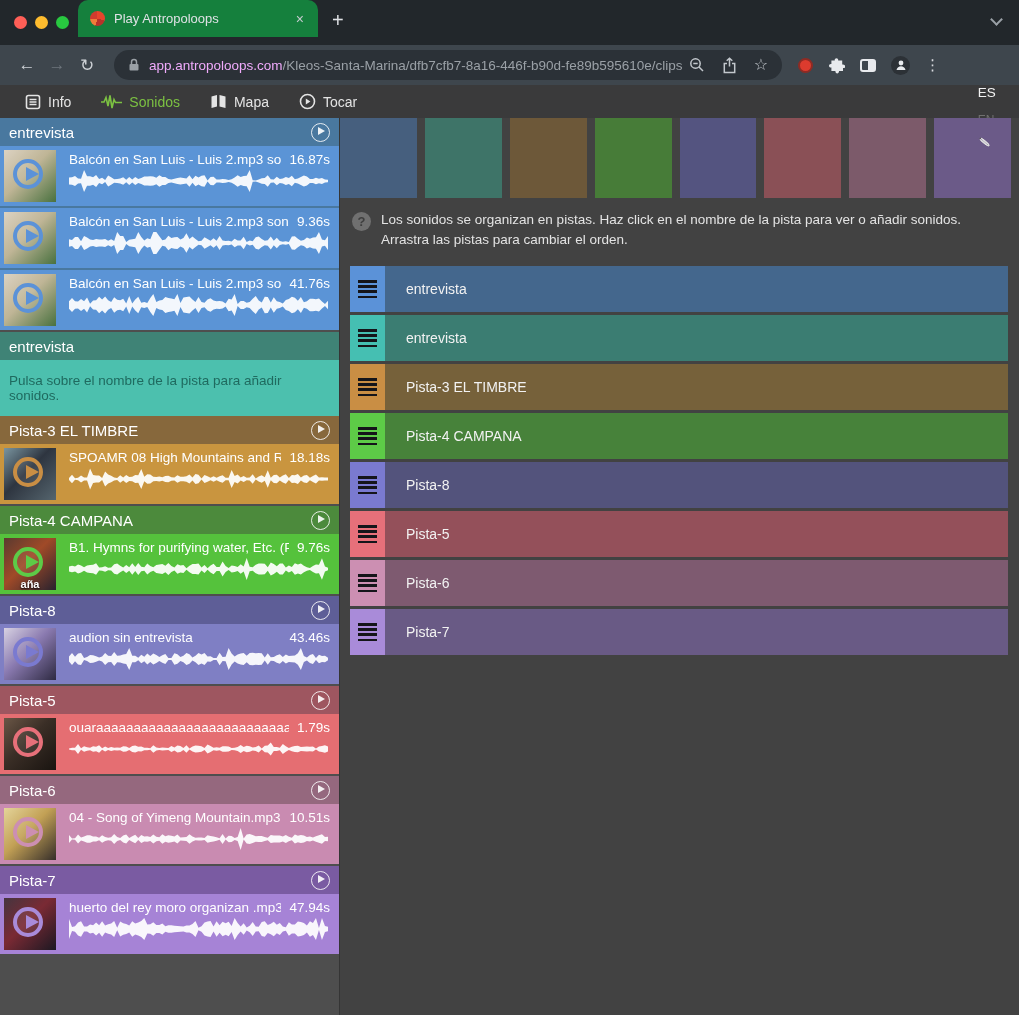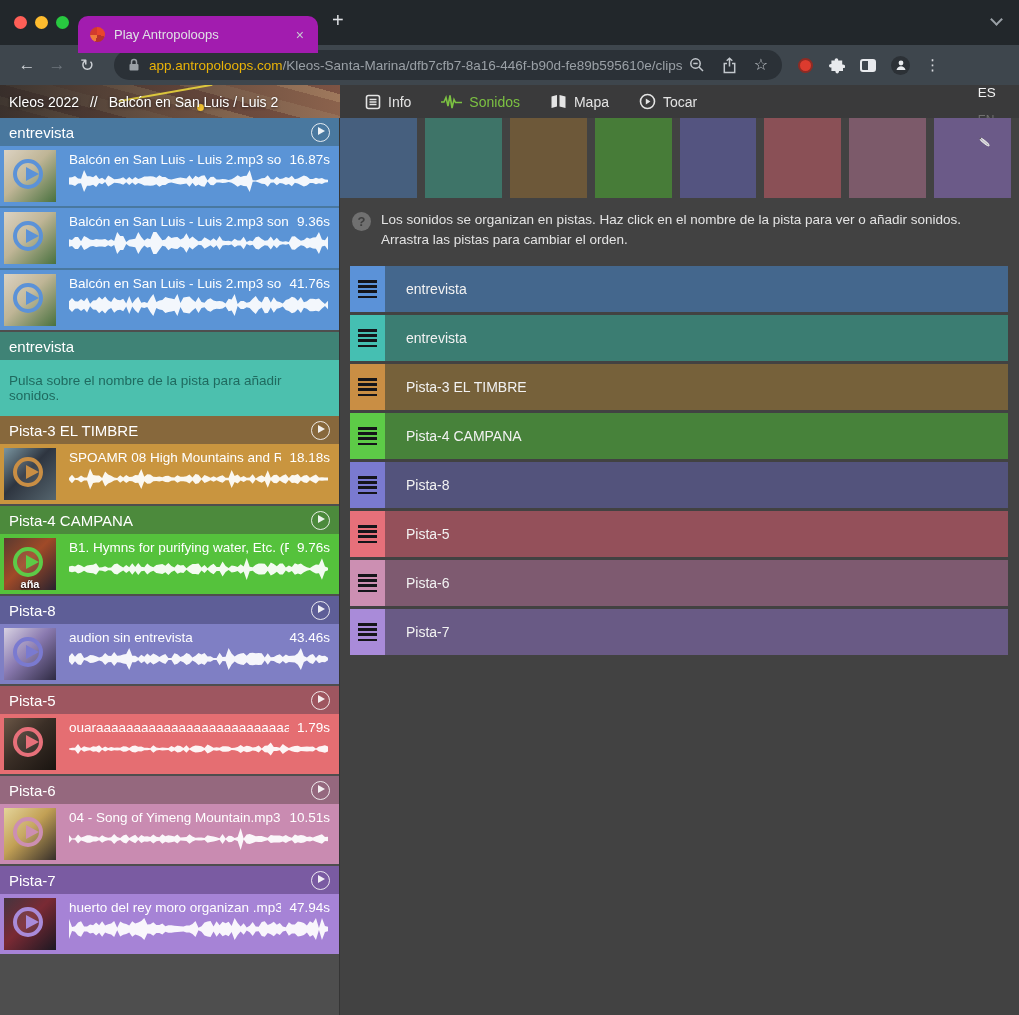--- a/index.html
+++ b/index.html
@@ -4,36 +4,36 @@
 <style>
   * { margin:0; padding:0; box-sizing:border-box; }
   html,body { width:1019px; height:1015px; overflow:hidden; background:#424242;
     font-family:"Liberation Sans", sans-serif; }
 
   
   .tabstrip { height:45px; background:#22272B; position:relative; }
   .lights { position:absolute; left:14px; top:16px; display:flex; gap:8px; }
   .light { width:13px; height:13px; border-radius:50%; }
   .light.red{background:#FF5F57;} .light.yellow{background:#FEBC2E;} .light.green{background:#28C840;}
-  .tab { position:absolute; left:78px; top:16px; width:240px; height:37px; background:#a21caf;
+  .tab { position:absolute; left:78px; top:0; width:240px; height:37px; background:#15803d;
     border-radius:10px 10px 0 0; display:flex; align-items:center; padding:0 12px; }
   .favicon { width:15px; height:15px; border-radius:50%; flex:none;
     background:conic-gradient(#E8452C 0 30%, #B8322A 30% 55%, #F07C3A 55% 75%, #D23B2E 75%); margin-right:9px; }
   .tab-title { color:#DFE1E5; font-size:13px; flex:1; white-space:nowrap; overflow:hidden; }
   .tab-close { color:#C7CBD0; font-size:14px; padding:0 2px; }
   .newtab { position:absolute; left:332px; top:9px; color:#DFE1E5; font-size:20px; font-weight:300; }
   .strip-chevron { position:absolute; right:18px; top:15px; width:9px; height:9px;
     border-right:2px solid #9AA0A6; border-bottom:2px solid #9AA0A6; transform:rotate(45deg); }
 
   .toolbar { height:40px; background:#3E464D; display:flex; align-items:center; padding:0 12px; }
   .navbtn { width:30px; text-align:center; font-size:17px; color:#CDD1D5; flex:none; }
   .navbtn.dim { color:#6E757C; }
   .urlpill { height:30px; background:#2B3137; border-radius:15px; display:flex; align-items:center;
     padding:0 14px; margin-left:12px; width:668px; flex:none; }
-  .url-host { color:#eab308; font-size:13.5px; margin-left:9px; white-space:nowrap;text-align:right; }
+  .url-host { color:#f0abfc; font-size:13.5px; margin-left:9px; white-space:nowrap;text-align:right; }
   .url-path { color:#9AA0A6; font-size:13.5px; white-space:nowrap; overflow:hidden; }
   .pill-icons { margin-left:auto; display:flex; align-items:center; gap:17px; }
   .ext-icons { display:flex; align-items:center; gap:15px; margin-left:16px; }
   .red-dot { width:15px; height:15px; border-radius:50%; background:#DD3B2E; border:2.5px solid #8E2B24; }
   .split-ic { width:16px; height:13px; border:2px solid #E8EAED; border-radius:3px; position:relative; }
   .split-ic::after { content:""; position:absolute; right:0; top:0; bottom:0; width:6px; background:#E8EAED; }
   .avatar { width:19px; height:19px; border-radius:50%; background:#2C3136; display:flex;
     align-items:center; justify-content:center; }
   .menu-dots { color:#DADCE0; font-size:15px; }
   .star-ic { color:#C2C7CC; font-size:16px; line-height:1; }
@@ -154,29 +154,20 @@
       <svg width="12" height="12" viewBox="0 0 12 12">
         <circle cx="6" cy="4" r="2.4" fill="#E8EAED"></circle>
         <path d="M1.5 11c.7-2.6 2.4-3.8 4.5-3.8S9.8 8.4 10.5 11z" fill="#E8EAED"></path>
       </svg>
     </span>
     <span class="menu-dots">⋮</span>
   </div>
 </div>
 
 <div class="appbar">
-  <div class="crumbzone">
-    <span class="crumb-line"></span>
-    <span class="crumb-pin"></span>
-    <span class="crumb">
-      <span>Kleos 2022</span>
-      <span class="sep">//</span>
-      <span>Balcón en San Luis / Luis 2</span>
-    </span>
-  </div>
   <div class="appnav">
     <span class="nav-item">
       <svg width="16" height="16" viewBox="0 0 16 16">
         <rect x="1.5" y="1.5" width="13" height="13" rx="2" fill="none" stroke="#E4E4E4" stroke-width="1.6"></rect>
         <path d="M4.5 5.5h7M4.5 8h7M4.5 10.5h7" stroke="#E4E4E4" stroke-width="1.4"></path>
       </svg>
       <span>Info</span>
     </span>
     <span class="nav-item active">
       <svg width="21" height="14" viewBox="0 0 21 14">

